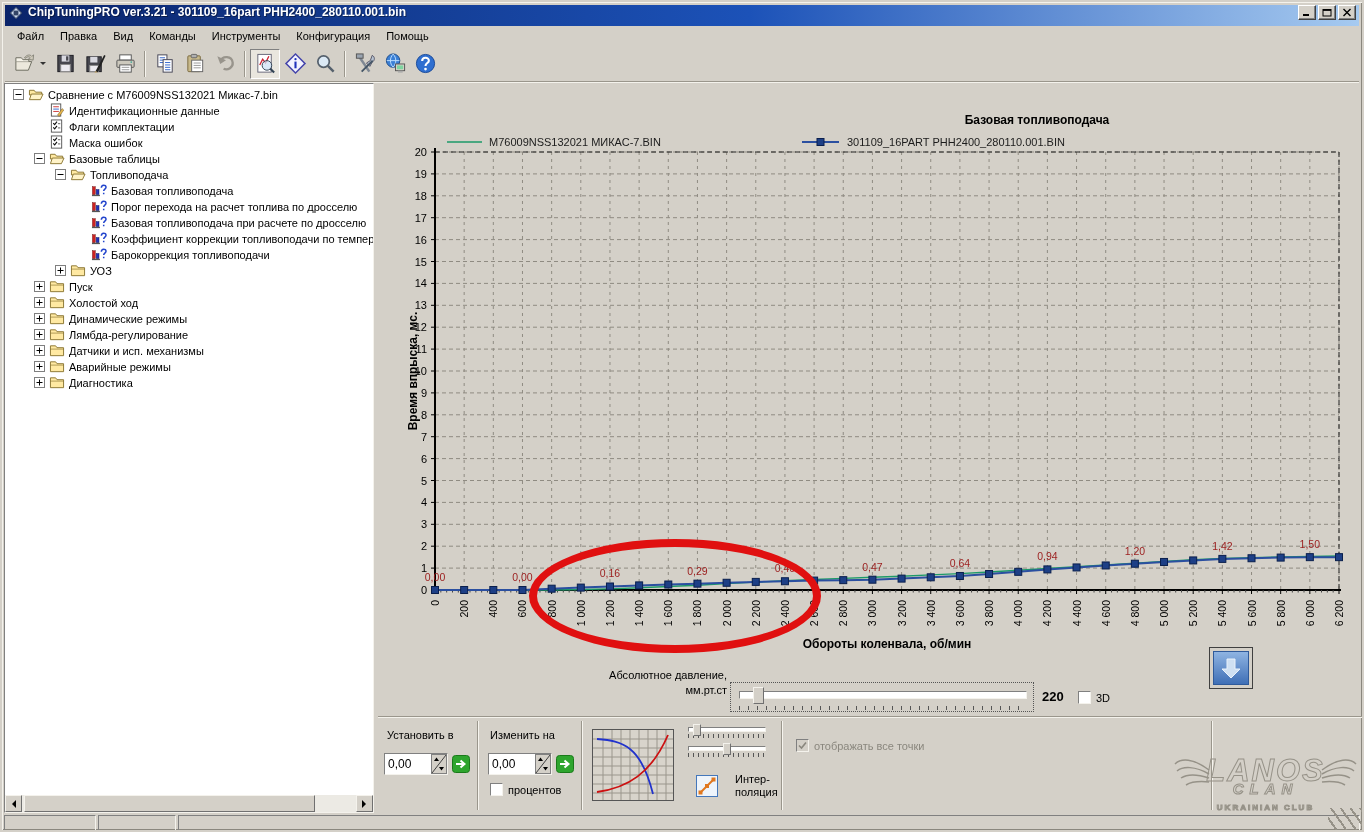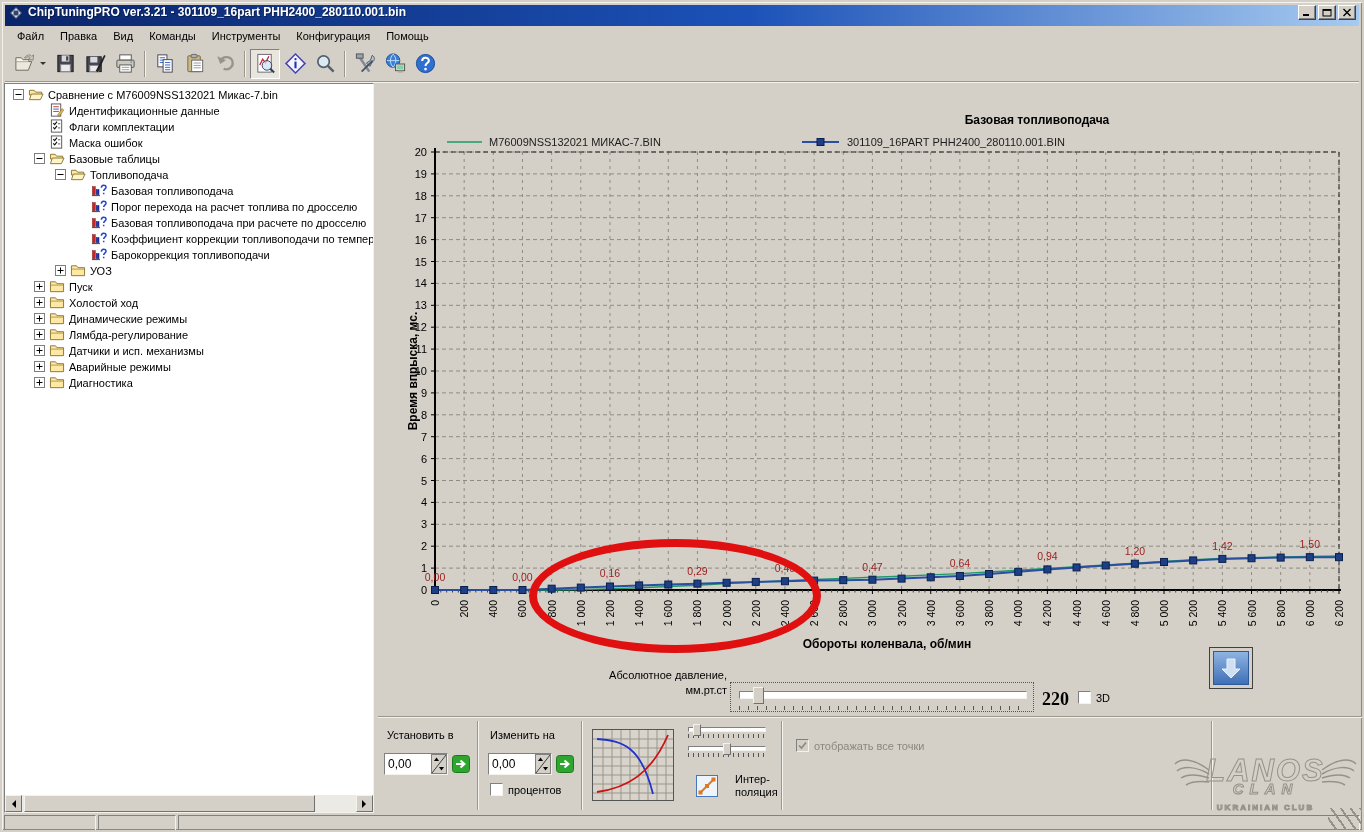--- a/index.html
+++ b/index.html
@@ -60,21 +60,21 @@
     border:1px solid #2f5globalassa;border:1px solid #2f5a9a;display:flex;align-items:center;justify-content:center;}
   
   .plabel{position:absolute;left:585px;top:666px;width:140px;text-align:right;line-height:15px;}
   .pslider{position:absolute;left:728px;top:680px;width:304px;height:30px;border:1px dotted #555;}
   .pgroove{position:absolute;left:8px;top:8px;width:288px;height:8px;background:#fff;
     border:1px solid;border-color:#808080 #f4f2ec #f4f2ec #808080;}
   .pthumb{position:absolute;left:22px;top:4px;width:11px;height:17px;background:#d4d0c8;
     border:1px solid;border-color:#f4f2ec #707070 #707070 #f4f2ec;}
   .pticks{position:absolute;left:8px;top:23px;width:288px;height:4px;
     background:repeating-linear-gradient(90deg,#555 0 1px,transparent 1px 9px);}
-  .pvalue{position:absolute;left:1040px;top:687px;font-weight:bold;font-size:18px;font-family:Liberation Serif, serif;}
+  .pvalue{position:absolute;left:1040px;top:687px;font-weight:bold;font-size:13px;}
   .checkbox{width:13px;height:13px;background:#fff;border:1px solid;flex:none;
     border-color:#808080 #f4f2ec #f4f2ec #808080;display:inline-flex;align-items:center;justify-content:center;}
   .checkbox.disabled{background:#d4d0c8;}
   .cb3d{position:absolute;left:1076px;top:689px;display:flex;align-items:center;gap:5px;}
   
   .bottombar{position:absolute;left:376px;top:714px;width:986px;height:97px;
     border-top:1px solid #9a968c;box-shadow:inset 0 1px 0 #f4f2ec;}
   .vsep{position:absolute;top:4px;height:89px;width:2px;border-left:1px solid #9a968c;border-right:1px solid #f6f4ee;}
   .blabel{position:absolute;white-space:nowrap;}
   .spinedit{position:absolute;width:64px;height:22px;background:#fff;border:1px solid;

